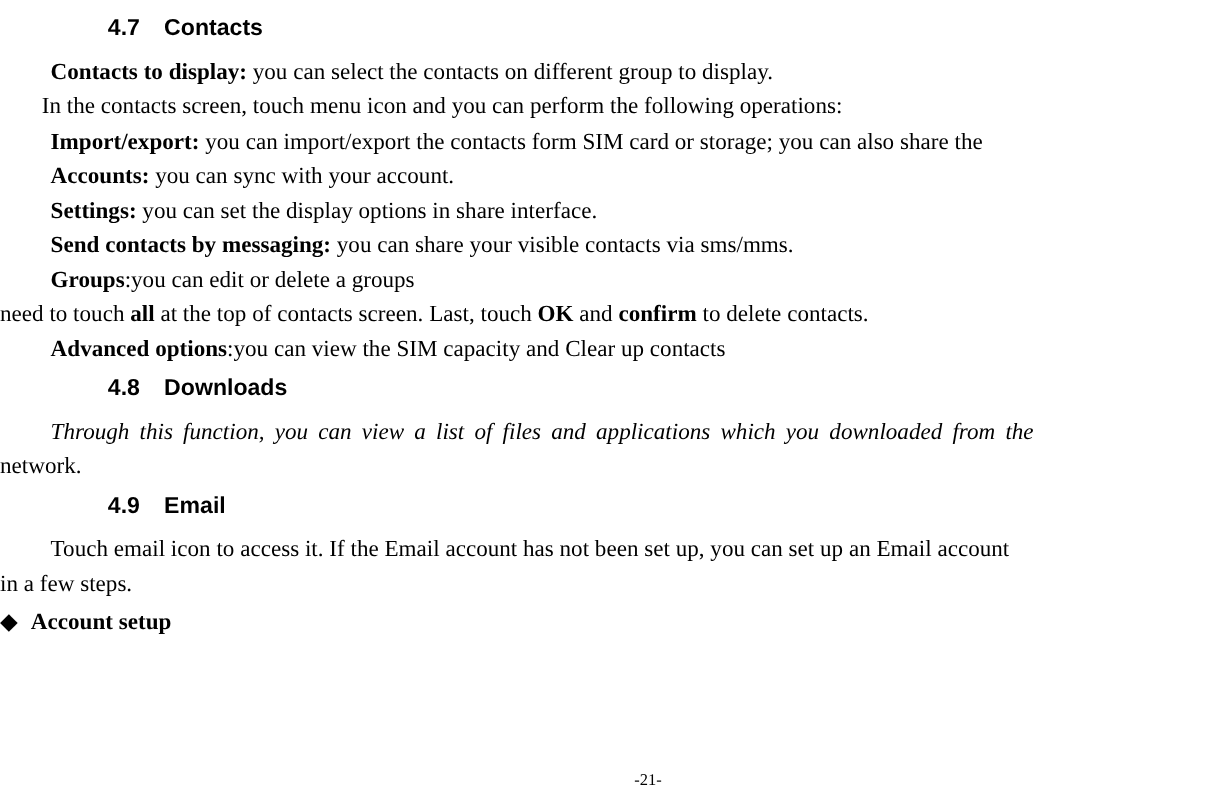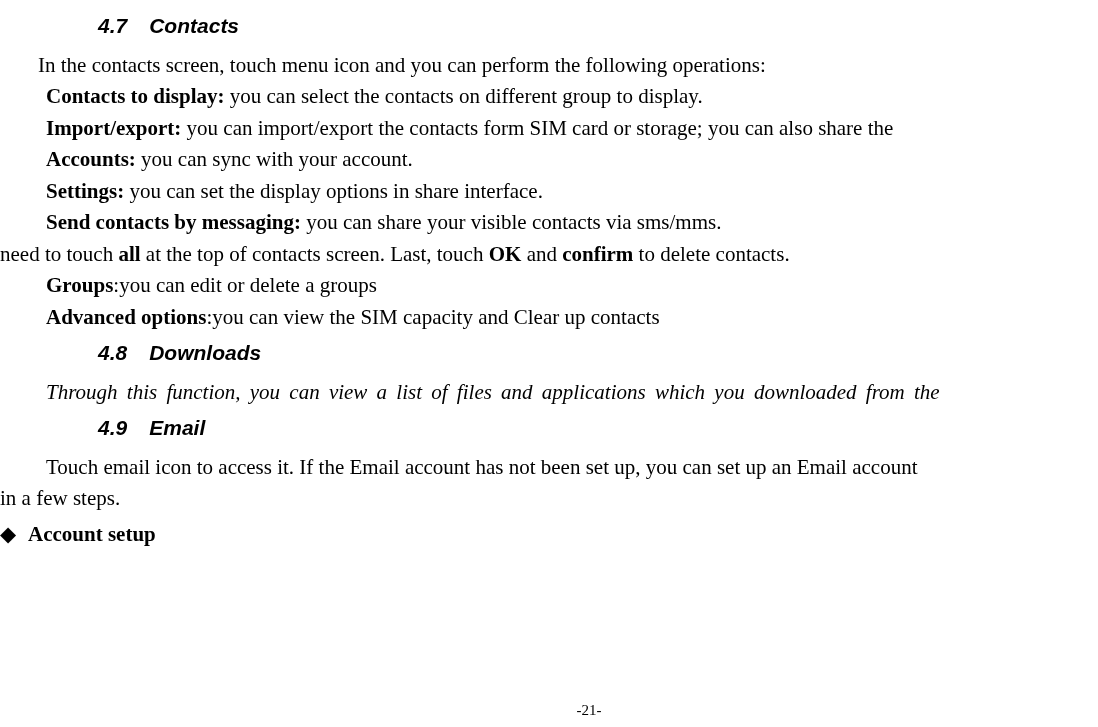--- a/index.html
+++ b/index.html
@@ -19,21 +19,20 @@
     box-sizing: border-box;
     padding: 6px 0 0 0;
   }
   .heading {
     font-family: Arial, Helvetica, sans-serif;
     font-weight: bold;
     font-size: 21px;
     margin-left: 98px;
     margin-top: 4px;
     margin-bottom: 8px;
-    font-style: italic;
   }
   .heading .num {
     display: inline-block;
     margin-right: 22px;
   }
   .para {
     text-align: justify;
     margin: 0 0 0 0;
   }
   .indent {
@@ -71,62 +70,65 @@
 </style>
 </head>
 <body>
 
 <div class="page">
 
   <div class="heading">
     <span class="num">4.7</span><span>Contacts</span>
   </div>
 
+  <div class="para indent">
+    <span class="b">Contacts to display:</span><span> you can select the contacts on different group to display.</span>
+  </div>
+
   <div class="para indent2">
     <span>In the contacts screen, touch menu icon and you can perform the following operations:</span>
-  </div>
-
-  <div class="para indent">
-    <span class="b">Contacts to display:</span><span> you can select the contacts on different group to display.</span>
   </div>
 
   <div class="para indent hang">
     <span class="b">Import/export:</span><span> you can import/export the contacts form SIM card or storage; you can also share the </span>
   </div>
 
   <div class="para indent">
     <span class="b">Accounts:</span><span> you can sync with your account.</span>
   </div>
 
   <div class="para indent">
     <span class="b">Settings:</span><span> you can set the display options in share interface.</span>
   </div>
 
   <div class="para indent">
     <span class="b">Send contacts by messaging:</span><span> you can share your visible contacts via sms/mms.</span>
   </div>
 
+  <div class="para indent">
+    <span class="b">Groups</span><span>:you can edit or delete a groups</span>
+  </div>
+
   <div class="para">
     <span>need to touch </span><span class="b">all</span><span> at the top of contacts screen. Last, touch </span><span class="b">OK</span><span> and </span><span class="b">confirm</span><span> to delete contacts.</span>
-  </div>
-
-  <div class="para indent">
-    <span class="b">Groups</span><span>:you can edit or delete a groups</span>
   </div>
 
   <div class="para indent">
     <span class="b">Advanced options</span><span>:you can view the SIM capacity and Clear up contacts</span>
   </div>
 
   <div class="heading">
     <span class="num">4.8</span><span>Downloads</span>
   </div>
 
   <div class="para indent" style="text-align:justify;">
     <span style="word-spacing:4px;font-style:italic;">Through this function, you can view a list of files and applications which you downloaded from the </span>
+  </div>
+  <div class="para">
+    <span>network.</span>
   </div>
 
   <div class="heading">
     <span class="num">4.9</span><span>Email</span>
   </div>
 
   <div class="para indent">
     <span>Touch email icon to access it. If the Email account has not been set up, you can set up an Email account </span>
   </div>
   <div class="para">

